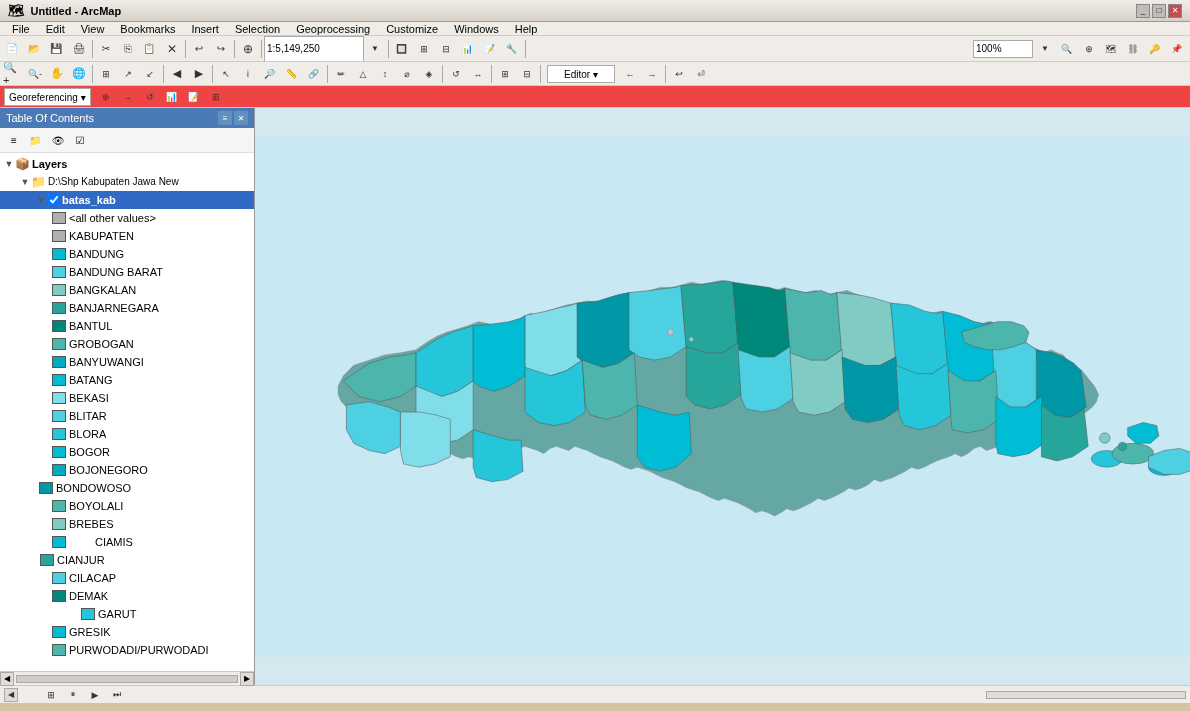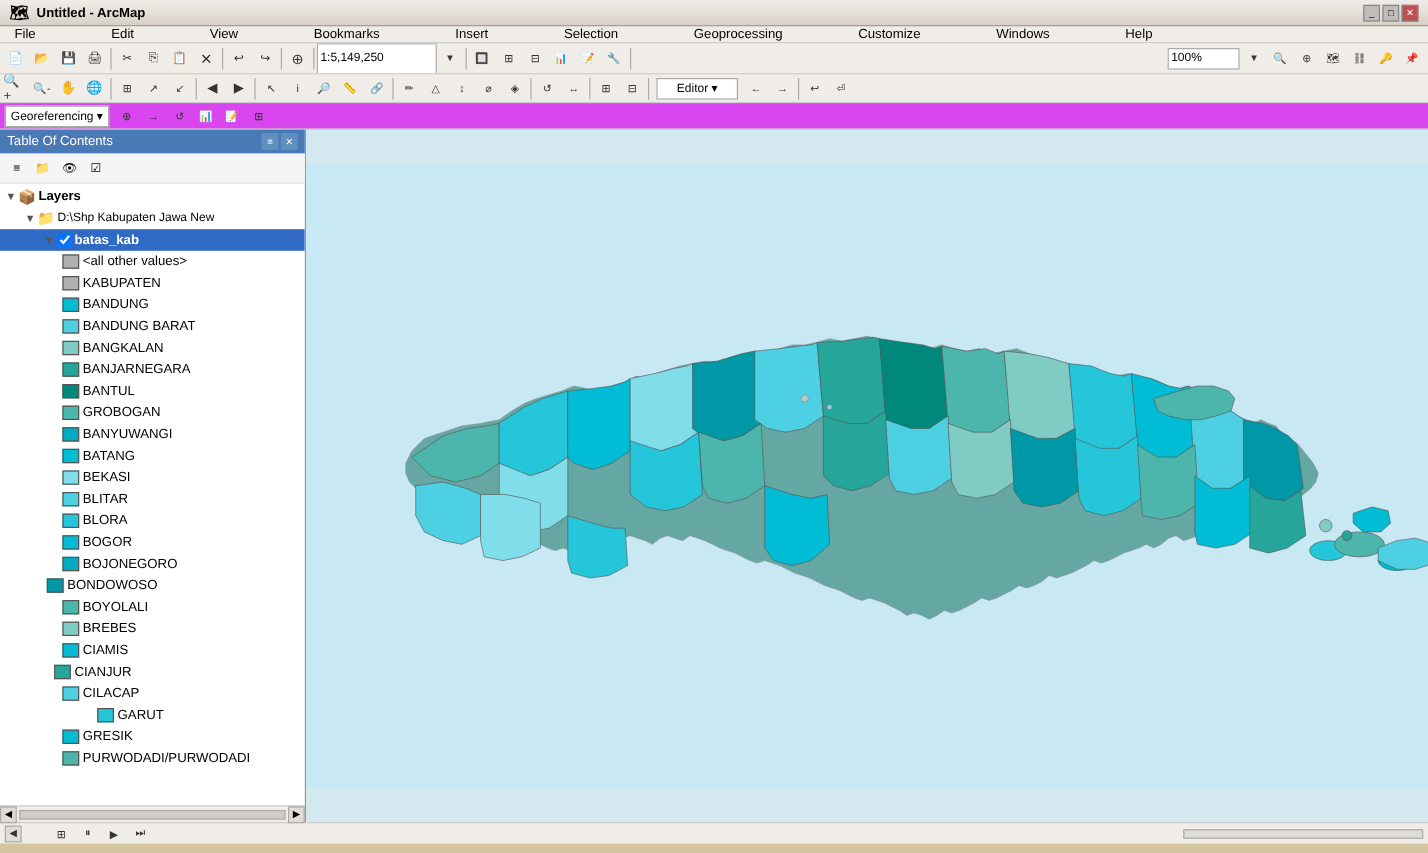--- a/index.html
+++ b/index.html
@@ -18,21 +18,20 @@
     }
 
     
     #menubar {
       background: #f0ede8;
       height: 14px;
       display: flex;
       align-items: center;
       padding: 0 4px;
       border-bottom: 1px solid #ccc;
-      gap: 47px;
     }
     .menu-item {
       padding: 2px 8px;
       cursor: pointer;
       font-size: 11px;
     }
 
     
     .toolbar {
       background: #f0ede8;
@@ -197,21 +196,21 @@
       font-size: 10px;
       color: #333;
     }
     #statusbar-left { display: flex; align-items: center; gap: 4px; }
     #statusbar-right { margin-left: auto; }
 
     
     #toolbar3 {
       display: flex;
       align-items: center;
-      background: #d946ef;
+      background: #ef4444;
       height: 22px;
       border-bottom: 1px solid #ccc;
       padding: 0 4px;
       font-size: 11px;
     }
 
     .scroll-btn {
       width: 14px; height: 100%;
       background: #e0ddd8;
       border: 1px solid #aaa;
@@ -457,31 +456,35 @@
             <span class="layer-label">BONDOWOSO</span>
           </div>
           <div class="tree-item" style="padding-left: 52px;">
             <div class="color-swatch" style="background-color: rgb(77, 182, 172);"></div>
             <span class="layer-label">BOYOLALI</span>
           </div>
           <div class="tree-item" style="padding-left: 52px;">
             <div class="color-swatch" style="background-color: rgb(128, 203, 196);"></div>
             <span class="layer-label">BREBES</span>
           </div>
-          <div class="tree-item" style="padding-left: 52px;">
+          <div class="tree-item" style="padding-left: 52px; gap: 26px;">
             <div class="color-swatch" style="background-color: rgb(0, 188, 212);"></div>
             <span class="layer-label">CIAMIS</span>
           </div>
-          <div class="tree-item" style="padding-left: 28px; margin-left: 17px;">
+          <div class="tree-item" style="padding-left: 40px;">
             <div class="color-swatch" style="background-color: rgb(38, 166, 154);"></div>
             <span class="layer-label">CIANJUR</span>
           </div>
           <div class="tree-item" style="padding-left: 52px;">
             <div class="color-swatch" style="background-color: rgb(77, 208, 225);"></div>
             <span class="layer-label">CILACAP</span>
+          </div>
+          <div class="tree-item" style="padding-left: 52px;">
+            <div class="color-swatch" style="background-color: rgb(0, 137, 123);"></div>
+            <span class="layer-label">DEMAK</span>
           </div>
           <div class="tree-item" style="padding-left: 81px;">
             <div class="color-swatch" style="background-color: rgb(38, 198, 218);"></div>
             <span class="layer-label">GARUT</span>
           </div>
           <div class="tree-item" style="padding-left: 52px;">
             <div class="color-swatch" style="background-color: rgb(0, 188, 212);"></div>
             <span class="layer-label">GRESIK</span>
           </div>
           <div class="tree-item" style="padding-left: 52px;">

